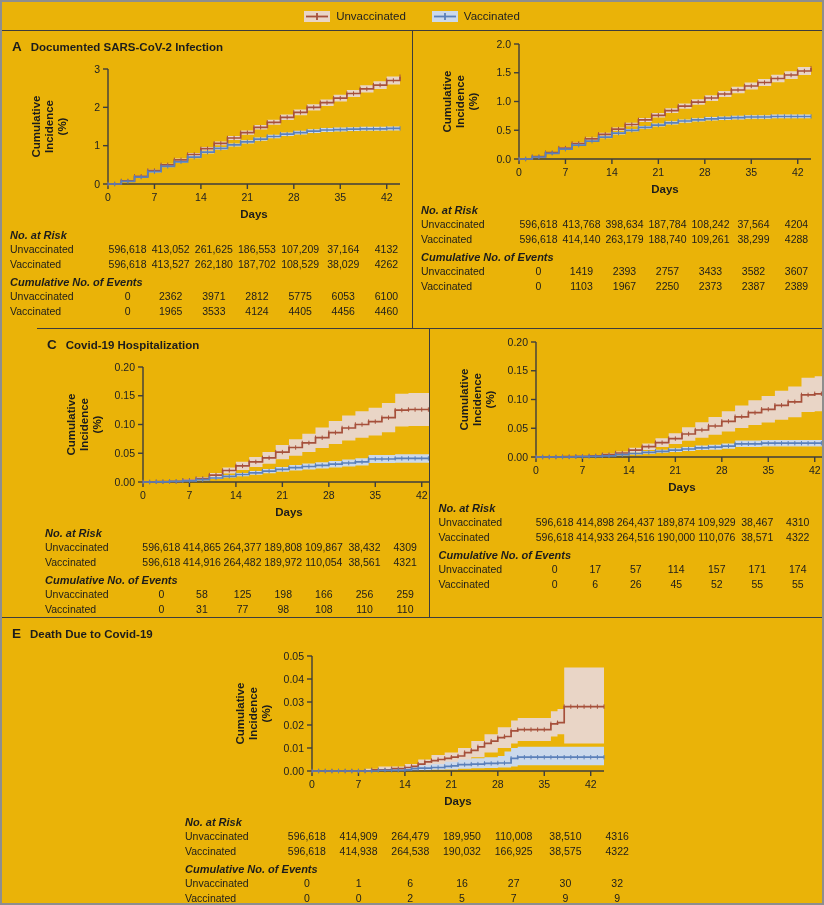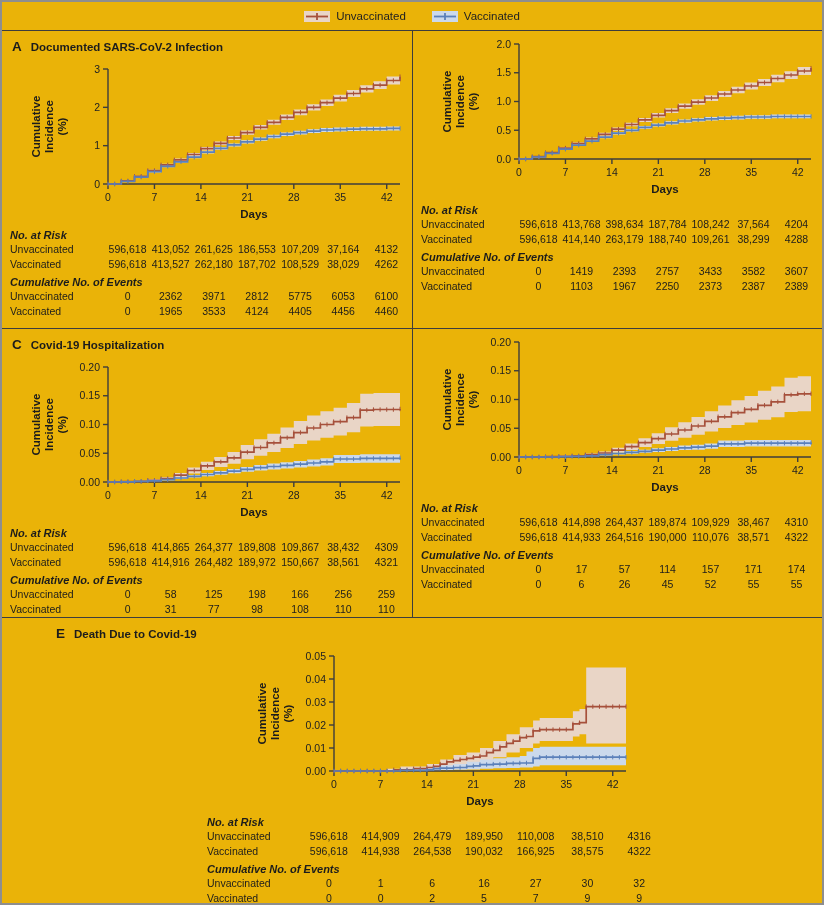--- a/index.html
+++ b/index.html
@@ -19,25 +19,25 @@
   .legend-strip {
     height:29px; flex:0 0 29px;
     border-bottom:1.5px solid #3d3d3d;
     display:flex; align-items:center; justify-content:center; gap:26px;
   }
   .legend-item { display:flex; align-items:center; gap:6px; font-size:11.5px; color:#222; }
   .swatch { display:block; }
   
   .row { display:flex; }
   .row-ab { height:297px; flex:0 0 297px; }
-  .row-cd { height:289px; flex:0 0 289px; border-top:1.5px solid #3d3d3d; }
+  .row-cd { height:289px; flex:0 0 289px; border-top:1.5px solid #3d3d3d;margin-left:35px; }
   .row-e  { flex:1; border-top:1.5px solid #3d3d3d; }
   .panel { width:412px; overflow:hidden; }
   .panel-right { border-left:1.5px solid #3d3d3d; }
-  .panel-e { width:100%;margin-left:44px; }
+  .panel-e { width:100%; }
   .panel-title { padding:6px 8px 1px 10px; white-space:nowrap; }
   .panel-letter { font-weight:bold; font-size:13.5px; margin-right:9px; }
   .panel-name { font-weight:bold; font-size:11.5px; }
   .chart-svg { display:block; }
   .e-wrap { width:470px; margin:0 auto; }
   .e-wrap .chart-svg { margin:0 auto; }
   
   .tables { padding:0 4px 0 8px; }
   .tbl-header { font-weight:bold; font-size:11px; margin:5px 0 1px 0;font-style:italic; }
   .tbl-row {
@@ -594,21 +594,21 @@
               <span class="cell">109,867</span>
               <span class="cell">38,432</span>
               <span class="cell">4309</span>
             </div>
           <div class="tbl-row">
               <span class="row-label">Vaccinated</span>
               <span class="cell">596,618</span>
               <span class="cell">414,916</span>
               <span class="cell">264,482</span>
               <span class="cell">189,972</span>
-              <span class="cell">150,667</span>
+              <span class="cell">110,054</span>
               <span class="cell">38,561</span>
               <span class="cell">4321</span>
             </div>
         </div>
         <div>
           <div class="tbl-header">Cumulative No. of Events</div>
           <div class="tbl-row">
               <span class="row-label">Unvaccinated</span>
               <span class="cell">0</span>
               <span class="cell">58</span>

